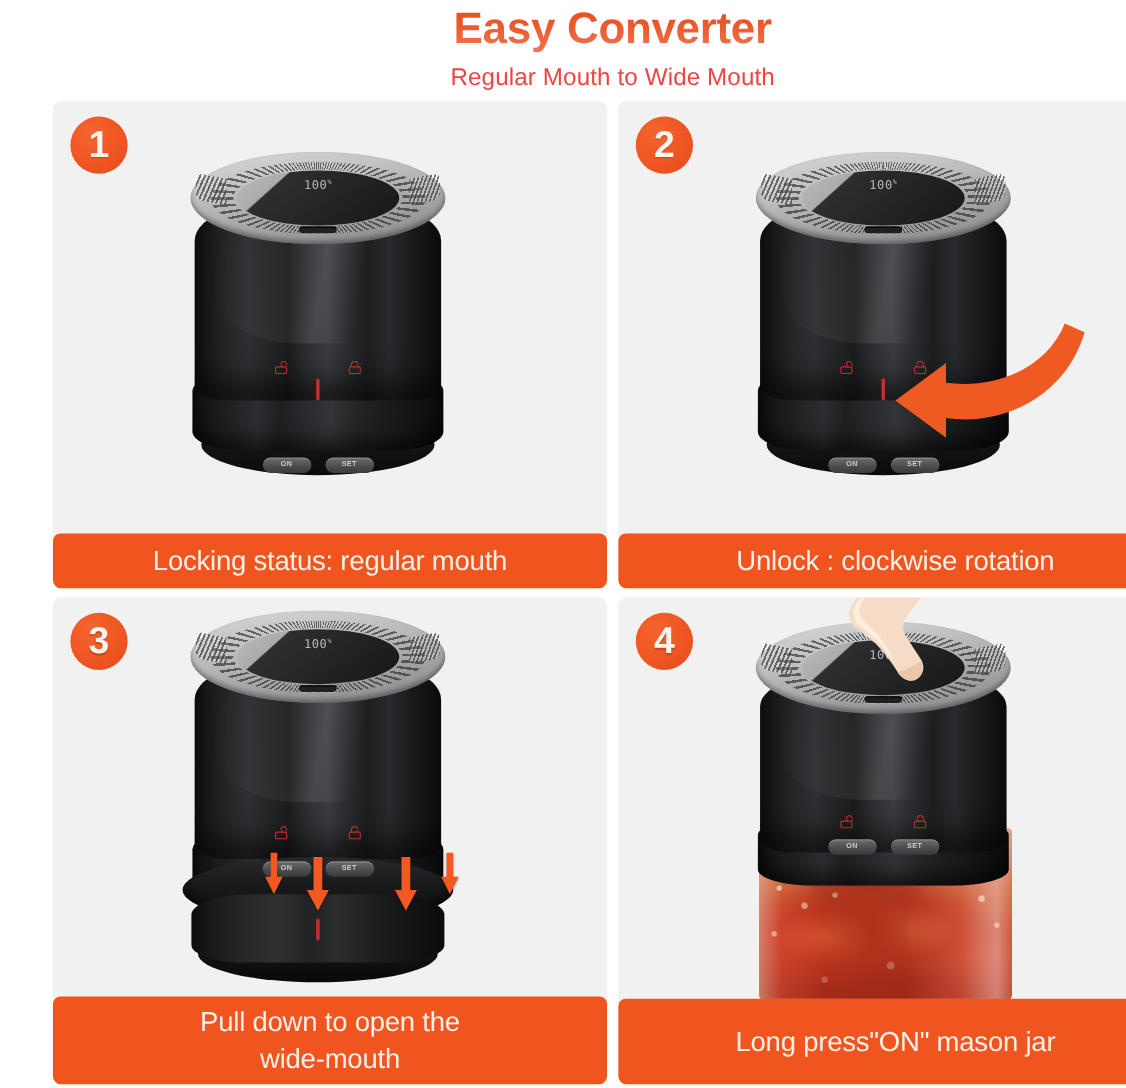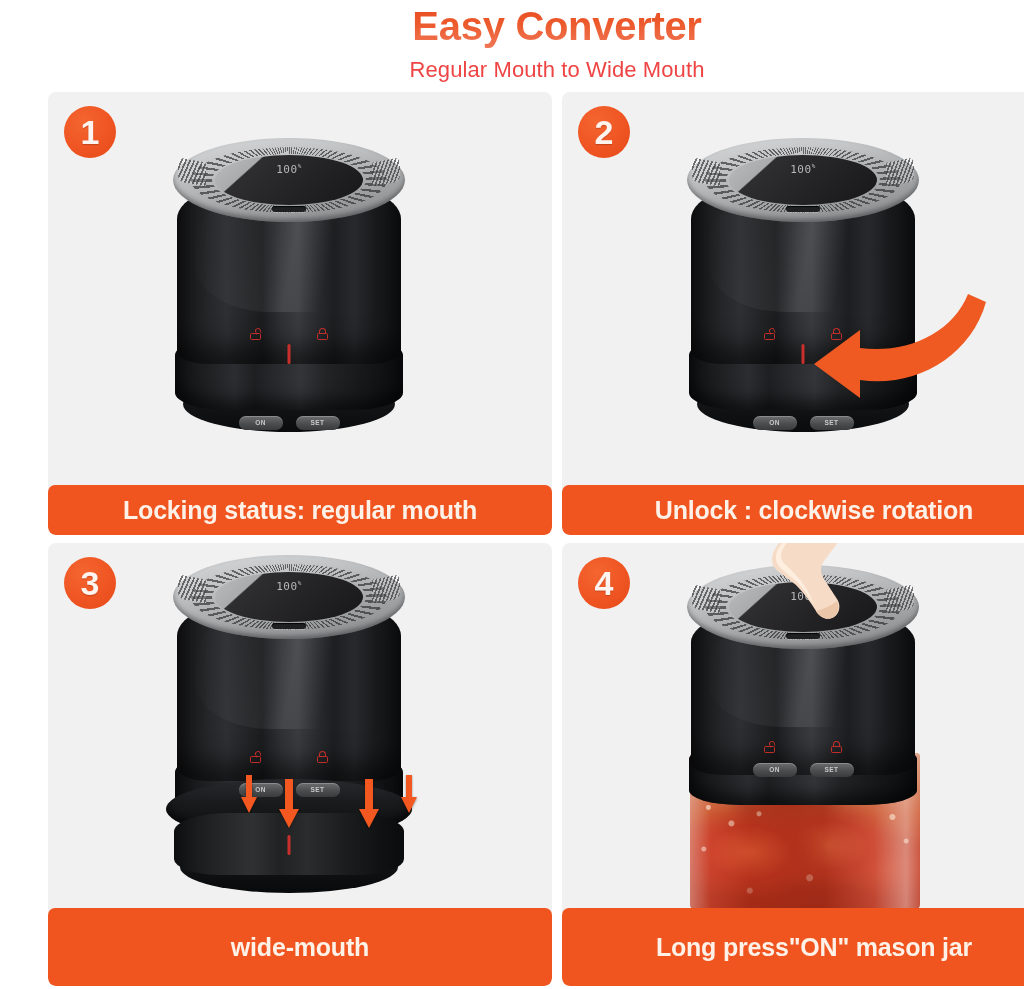--- a/index.html
+++ b/index.html
@@ -92,21 +92,21 @@
     text-shadow: 0 1px 1px rgba(120,30,0,.35);
   }
 
   
   .caption {
     flex: 0 0 auto;
     background: #f1551f;
     border-radius: 7px;
     color: #fdf1e8;
     font-size: 25px;
-    font-weight: bold;
+    font-weight: normal;
     text-align: center;
     letter-spacing: -0.2px;
     display: flex;
     align-items: center;
     justify-content: center;
     line-height: 31px;
     padding: 6px 8px;
     min-height: 50px;
   }
   .caption.two-line { min-height: 78px; line-height: 34px; }
@@ -555,20 +555,21 @@
           <svg class="darrow" style="margin-left:38px; margin-top:4px;" width="22" height="52" viewBox="0 0 22 52">
             <path d="M7 0 h8 v30 h6 L11 49 L1 30 h6 Z" fill="#f2581f"></path>
           </svg>
           <svg class="darrow" width="18" height="40" viewBox="0 0 18 40">
             <path d="M6 0 h6 v22 h5 L9 38 L1 22 h5 Z" fill="#f2581f"></path>
           </svg>
         </div>
       </div>
       <div class="caption two-line">
         <div>
+          <span>Pull down to open the</span>
           <span>wide-mouth</span>
         </div>
       </div>
     </div>
 
     <div class="panel">
       <div class="stage">
         <div class="badge">4</div>
 
         <div class="jar" style="left:128px; top:210px; width:230px; height:160px;">

